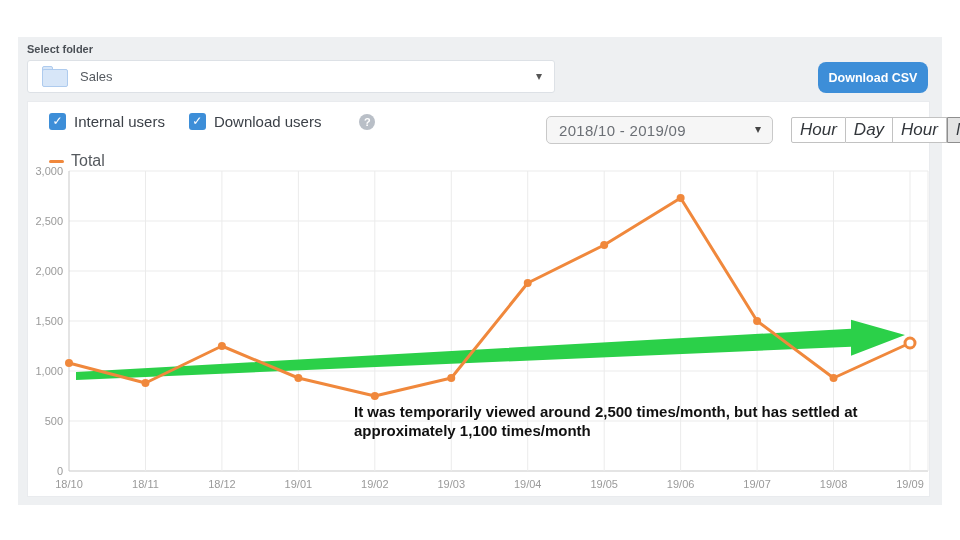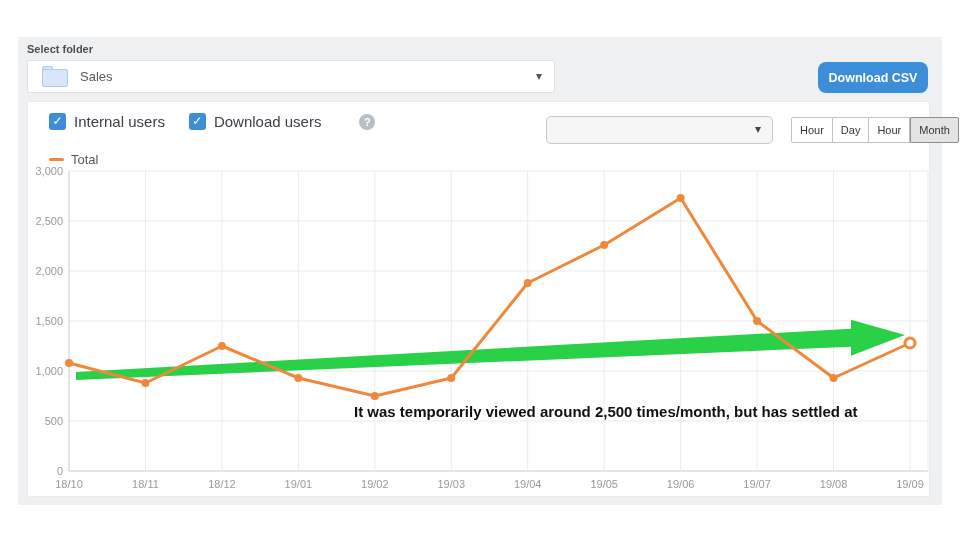--- a/index.html
+++ b/index.html
@@ -51,29 +51,30 @@
   .range-select {
     position:absolute; left:518px; top:14px; width:227px; height:28px;
     background:#f6f6f6; border:1px solid #c9c9c9; border-radius:5px;
     display:flex; align-items:center; cursor:pointer;
   }
   .range-label { margin-left:12px; font-size:15px; color:#6b6f75; letter-spacing:0.3px; }
   .range-caret { position:absolute; right:11px; top:5px; font-size:12px; color:#444; }
   .seg-control { position:absolute; left:763px; top:15px; display:flex; height:26px; }
   .seg-btn {
     border:1px solid #c2c2c2; border-left:none; background:#ffffff;
-    font-size:11px; color:#33373c; padding:0 8px; line-height:24px; cursor:pointer;
+    font-size:17px; color:#33373c; padding:0 8px; line-height:24px; cursor:pointer;
     font-family:"Liberation Sans",sans-serif;
+    font-style:italic;
   }
   .seg-btn:first-child { border-left:1px solid #c2c2c2; border-radius:2px 0 0 2px; }
   .seg-btn:last-child { border-radius:0 2px 2px 0; }
   .seg-btn.selected { background:#e4e4e4; border:1px solid #8e8e8e; }
   .legend { position:absolute; left:21px; top:50px; display:flex; align-items:center; }
   .legend-swatch { width:15px; height:3px; background:#f0883c; border-radius:2px; }
-  .legend-label { font-size:13px; color:#55595e; margin-left:7px; }
+  .legend-label { font-size:16px; color:#55595e; margin-left:7px; }
   .chart-svg { position:absolute; left:0; top:0; }
   .annotation {
     position:absolute; left:326px; top:300px; width:560px;
     font-size:15px; font-weight:bold; color:#101010; line-height:19px;
   }
 </style>
 </head>
 <body>
 
 <div class="section">
@@ -95,20 +96,21 @@
 
     <div class="checkbox-row">
       <div class="cbx">✓</div>
       <div class="cbx-label">Internal users</div>
       <div class="cbx">✓</div>
       <div class="cbx-label">Download users</div>
       <div class="help-icon">?</div>
     </div>
 
     <div class="range-select">
+      <div class="range-label">2018/10 - 2019/09</div>
       <div class="range-caret">▾</div>
     </div>
 
     <div class="seg-control">
       <button class="seg-btn">Hour</button>
       <button class="seg-btn">Day</button>
       <button class="seg-btn">Hour</button>
       <button class="seg-btn selected">Month</button>
     </div>
 
@@ -168,16 +170,17 @@
         <circle cx="499.72727272727275" cy="181" r="4" fill="#f0883c" stroke="#f0883c" stroke-width="0"></circle>
         <circle cx="576.1818181818181" cy="143" r="4" fill="#f0883c" stroke="#f0883c" stroke-width="0"></circle>
         <circle cx="652.6363636363636" cy="96" r="4" fill="#f0883c" stroke="#f0883c" stroke-width="0"></circle>
         <circle cx="729.0909090909091" cy="219" r="4" fill="#f0883c" stroke="#f0883c" stroke-width="0"></circle>
         <circle cx="805.5454545454545" cy="276" r="4" fill="#f0883c" stroke="#f0883c" stroke-width="0"></circle>
         <circle cx="882" cy="241" r="5" fill="#ffffff" stroke="#f0883c" stroke-width="3"></circle>
       </svg>
 
     <div class="annotation">
       <div>It was temporarily viewed around 2,500 times/month, but has settled at</div>
+      <div>approximately 1,100 times/month</div>
     </div>
 
   </div>
 </div>
 
 </body></html>

